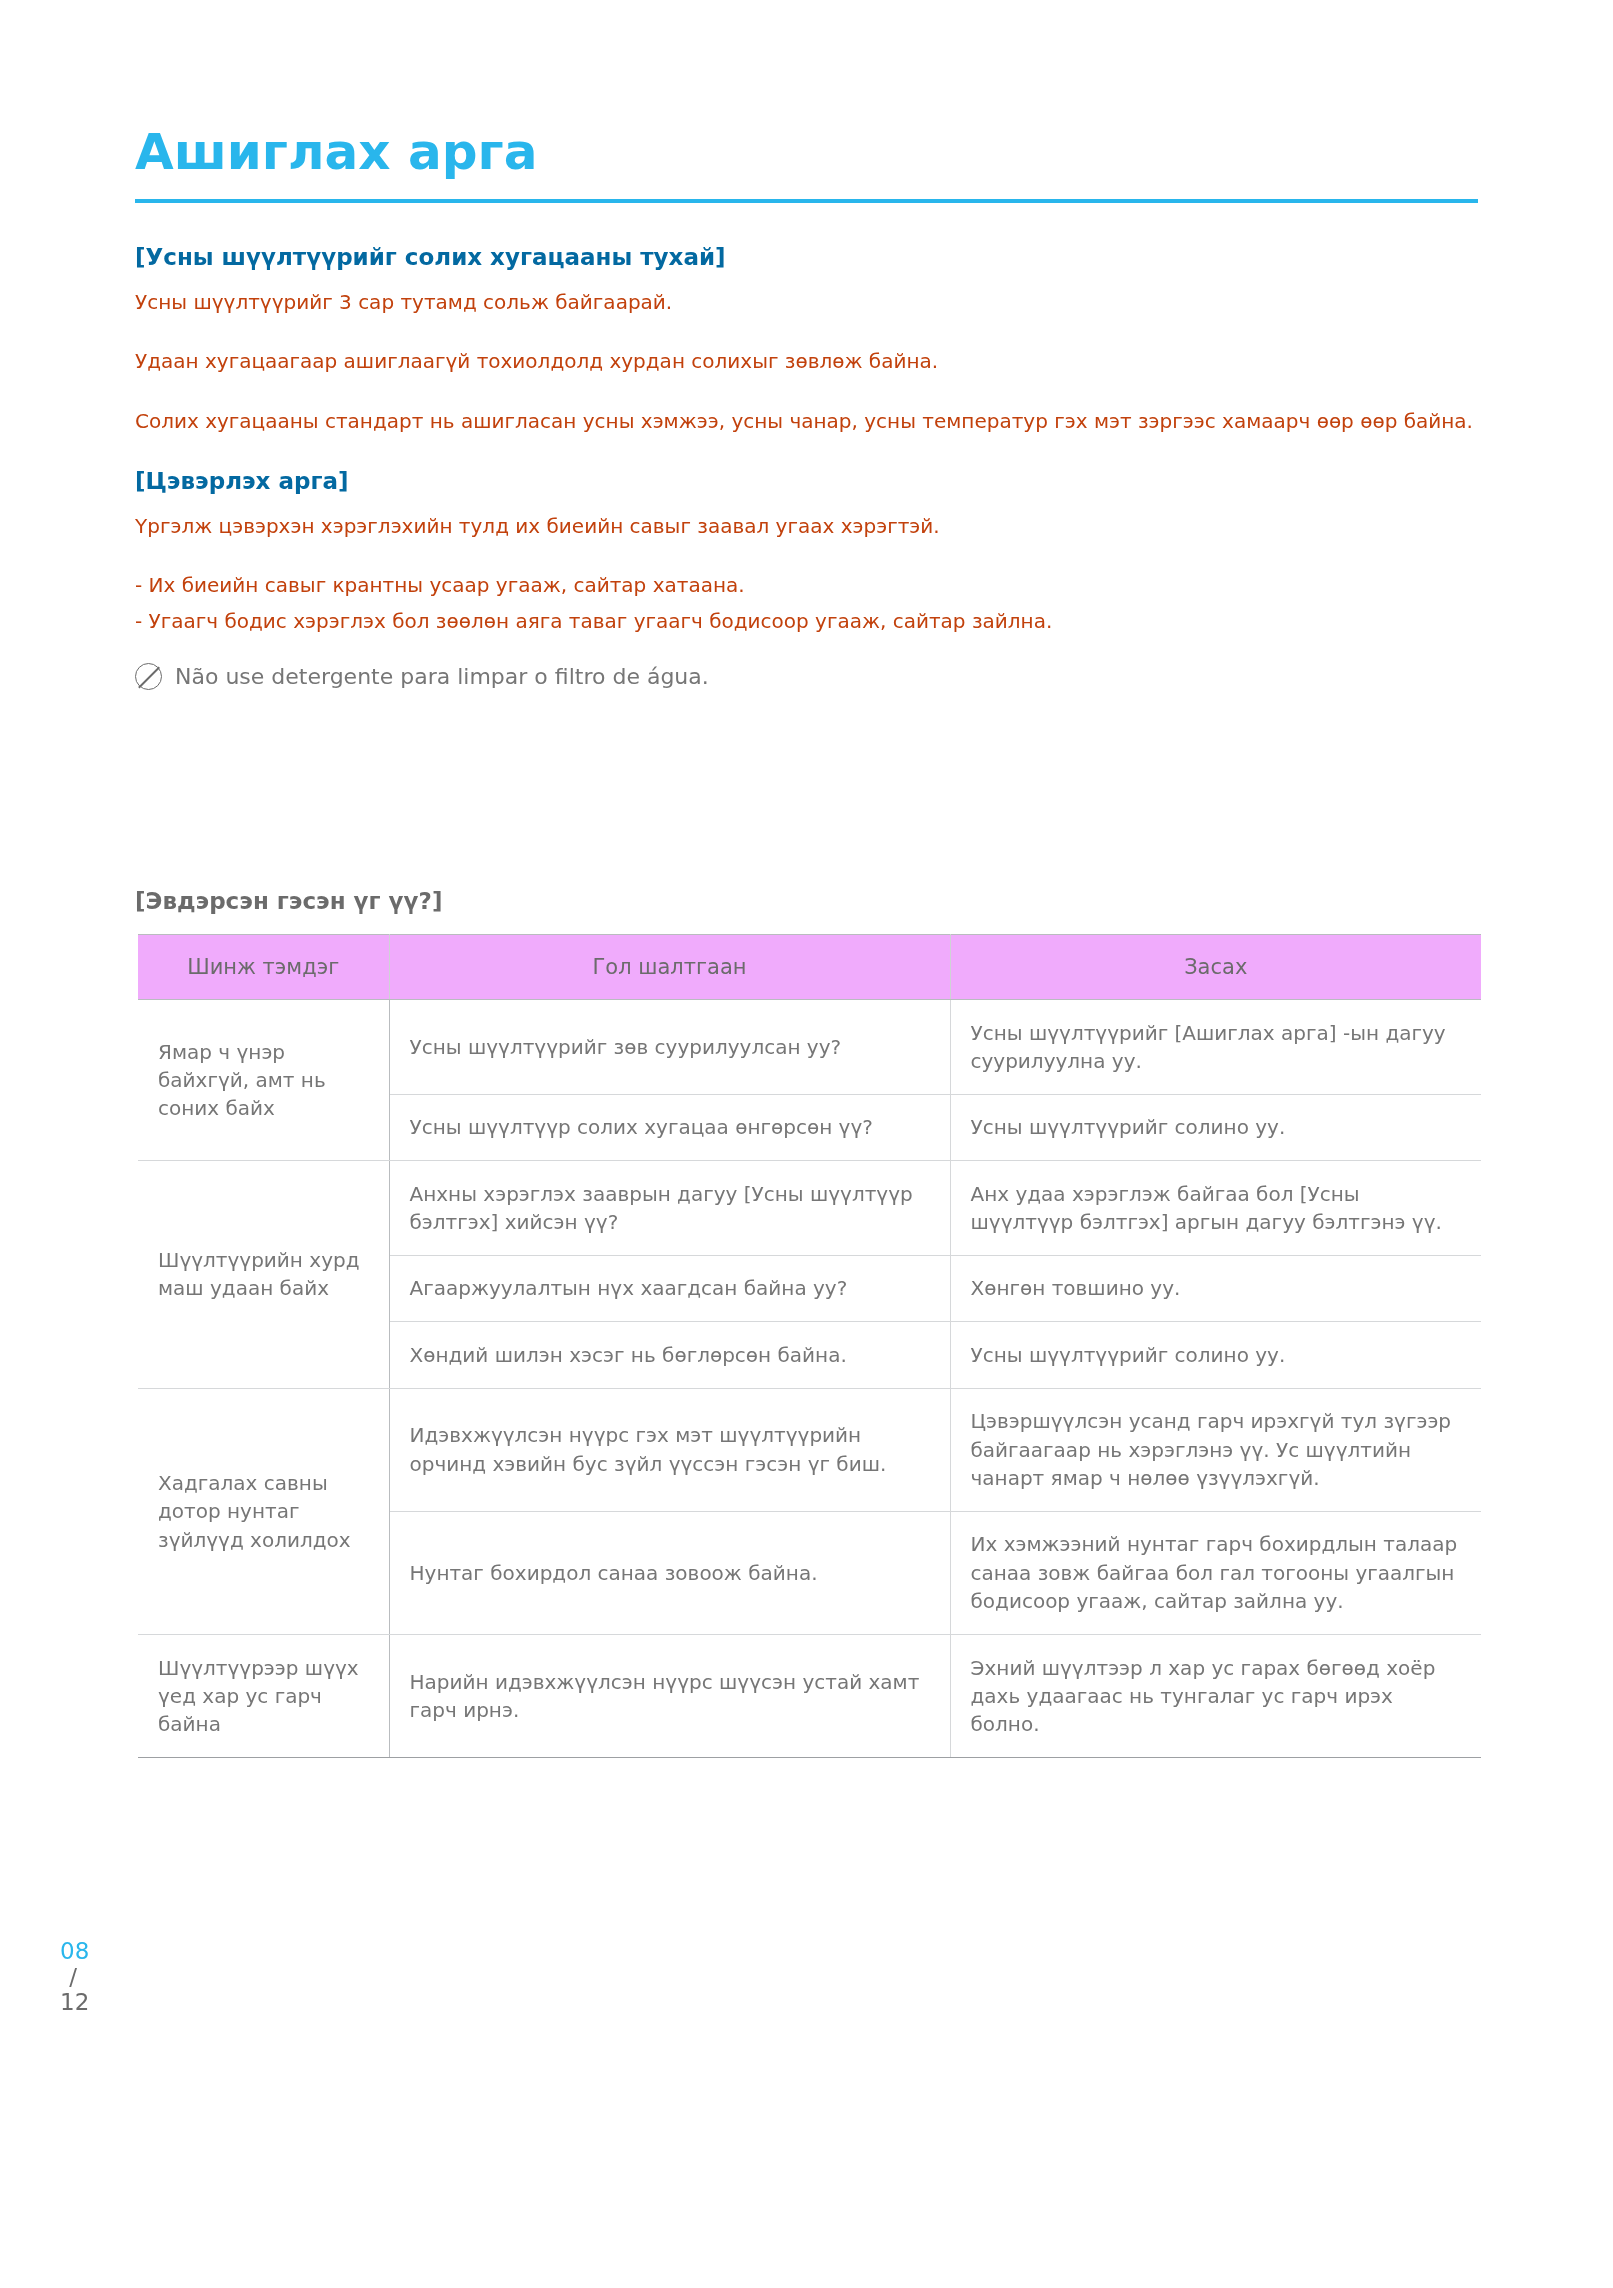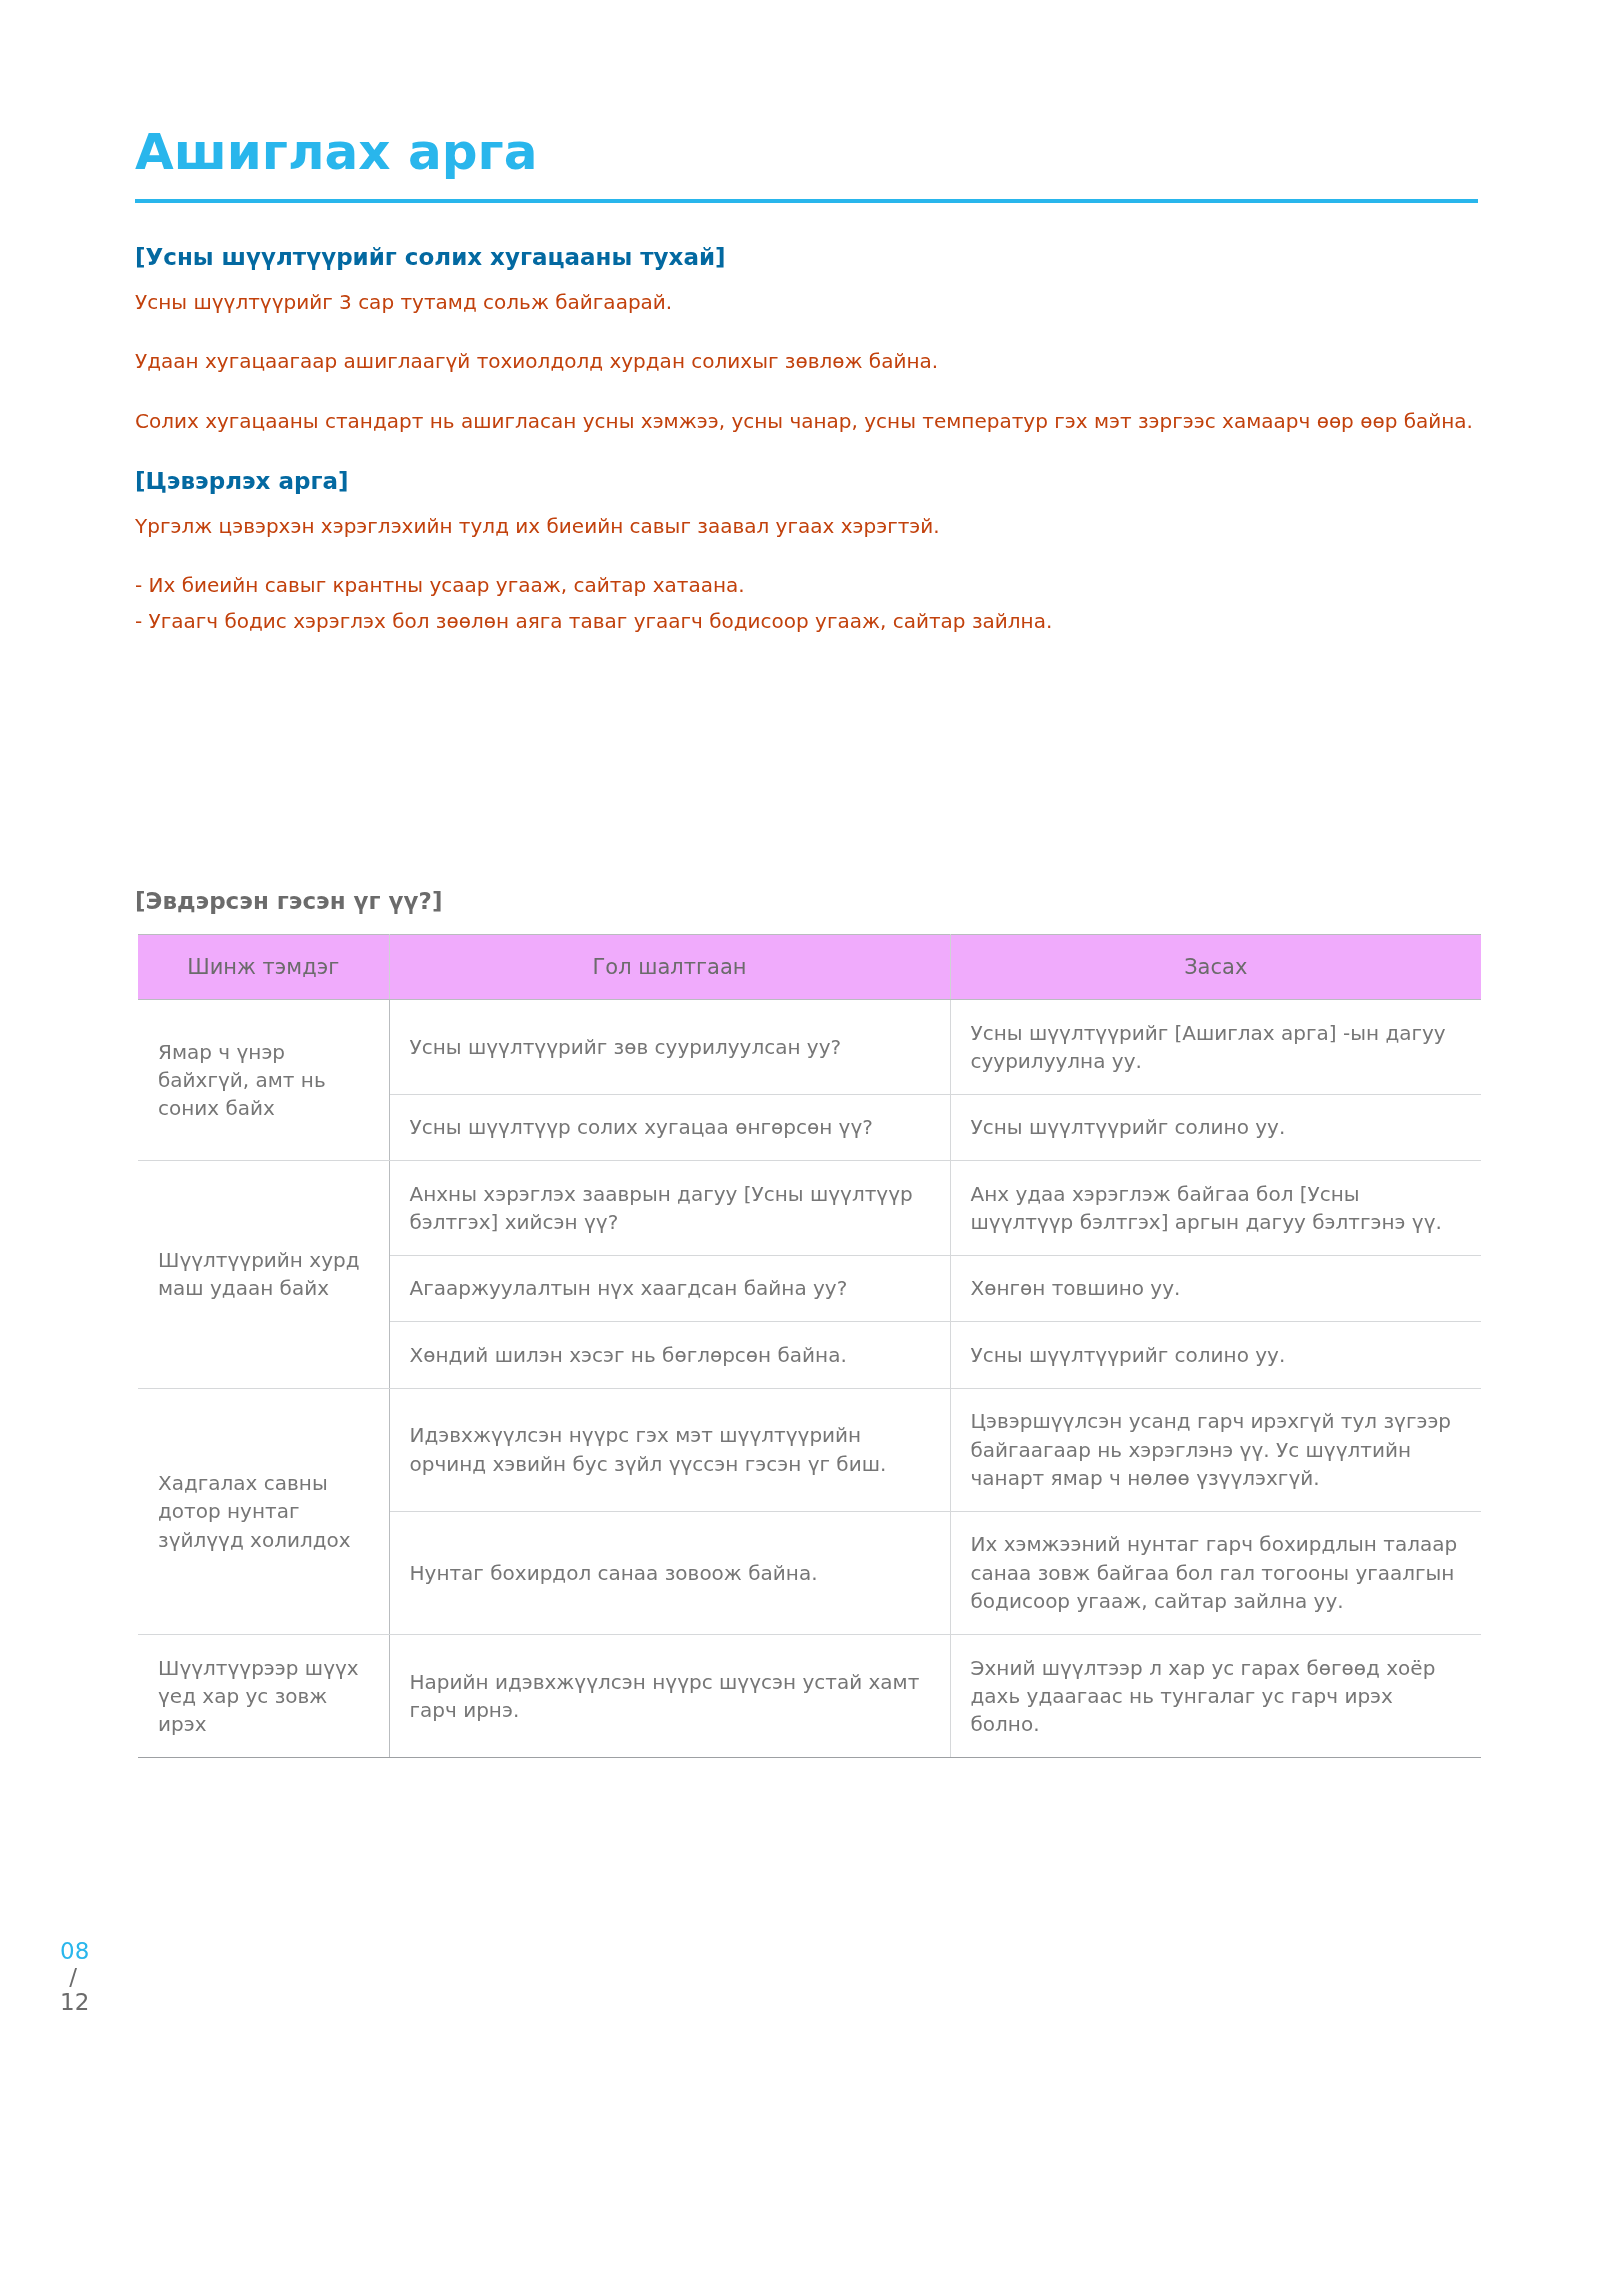--- a/index.html
+++ b/index.html
@@ -183,20 +183,27 @@
     <div class="sec-head">[Усны шүүлтүүрийг солих хугацааны тухай]</div>
     <p class="para">Усны шүүлтүүрийг 3 сар тутамд сольж байгаарай.</p>
     <p class="para">Удаан хугацаагаар ашиглаагүй тохиолдолд хурдан солихыг зөвлөж байна.</p>
     <p class="para">Солих хугацааны стандарт нь ашигласан усны хэмжээ, усны чанар, усны температур гэх мэт зэргээс хамаарч өөр өөр байна.</p>
 
     <div class="sec-head">[Цэвэрлэх арга]</div>
     <p class="para">Үргэлж цэвэрхэн хэрэглэхийн тулд их биеийн савыг заавал угаах хэрэгтэй.</p>
     <p class="para tight">- Их биеийн савыг крантны усаар угааж, сайтар хатаана.</p>
     <p class="para last">- Угаагч бодис хэрэглэх бол зөөлөн аяга таваг угаагч бодисоор угааж, сайтар зайлна.</p>
 
+    <div class="notice-line">
+      <span class="prohibit-icon">
+        <span class="ring"></span>
+        <span class="slash"></span>
+      </span>
+      <span>Não use detergente para limpar o filtro de água.</span>
+    </div>
 
   </div>
 
   <div class="table-head-label">[Эвдэрсэн гэсэн үг үү?]</div>
 
   <table class="trouble">
     <colgroup>
       <col class="c1">
         <col class="c2">
         <col class="c3">
@@ -238,21 +245,21 @@
         <td class="sym" rowspan="2">Хадгалах савны дотор нунтаг зүйлүүд холилдох</td>
         <td>Идэвхжүүлсэн нүүрс гэх мэт шүүлтүүрийн орчинд хэвийн бус зүйл үүссэн гэсэн үг биш.</td>
         <td>Цэвэршүүлсэн усанд гарч ирэхгүй тул зүгээр байгаагаар нь хэрэглэнэ үү. Ус шүүлтийн чанарт ямар ч нөлөө үзүүлэхгүй.</td>
       </tr>
       <tr>
         <td>Нунтаг бохирдол санаа зовоож байна.</td>
         <td>Их хэмжээний нунтаг гарч бохирдлын талаар санаа зовж байгаа бол гал тогооны угаалгын бодисоор угааж, сайтар зайлна уу.</td>
       </tr>
 
       <tr class="grp-start last-row">
-        <td class="sym">Шүүлтүүрээр шүүх үед хар ус зовж ирэх</td>
+        <td class="sym">Шүүлтүүрээр шүүх үед хар ус гарч байна</td>
         <td>Нарийн идэвхжүүлсэн нүүрс шүүсэн устай хамт гарч ирнэ.</td>
         <td>Эхний шүүлтээр л хар ус гарах бөгөөд хоёр дахь удаагаас нь тунгалаг ус гарч ирэх болно.</td>
       </tr>
     </tbody>
   </table>
 
   <div class="pagenum">
     <span class="cur">08</span>
     <span class="sep">/</span>
     <span class="tot">12</span>

